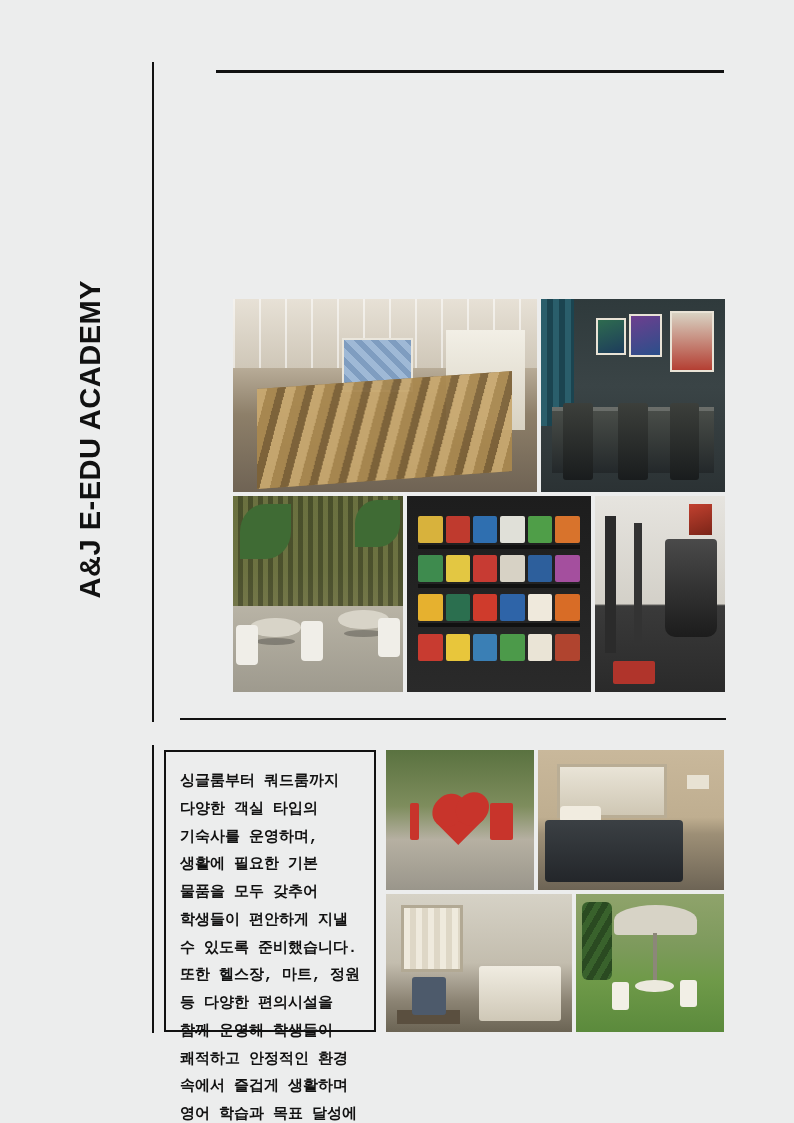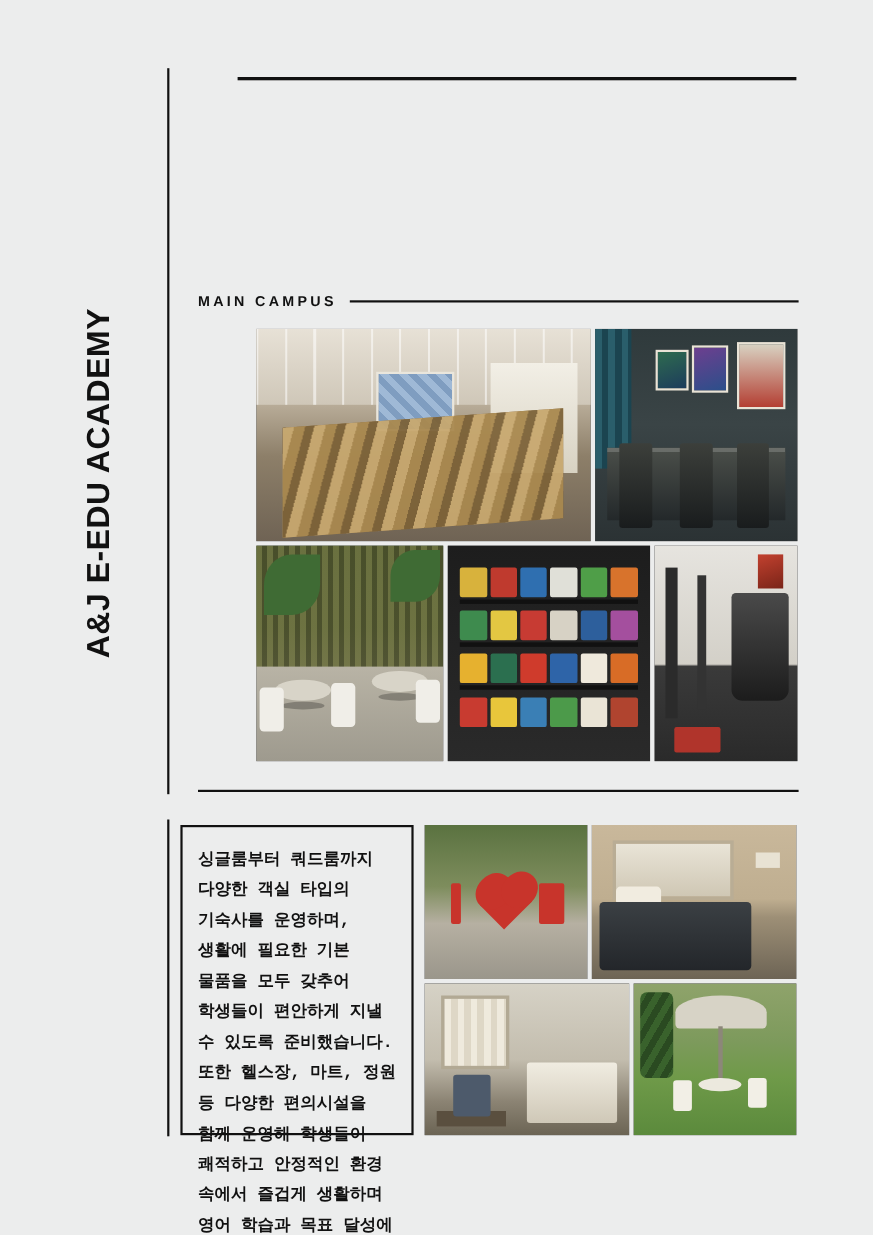--- a/index.html
+++ b/index.html
@@ -427,24 +427,20 @@
 
   <div class="v-rule"></div>
   <div class="v-rule-2"></div>
 
   <div class="side-title">
     <span>A&amp;J E-EDU ACADEMY</span>
   </div>
 
   <div class="h-rule-top"></div>
 
-  <div class="subtitle-row">
-    <div class="subtitle">MAIN CAMPUS</div>
-    <div class="subtitle-rule"></div>
-  </div>
 
   <div class="grid-top">
 
     <div class="ph p1">
       <div class="art-classroom">
         <div class="cl-board"></div>
         <div class="cl-window"></div>
       </div>
     </div>
 

